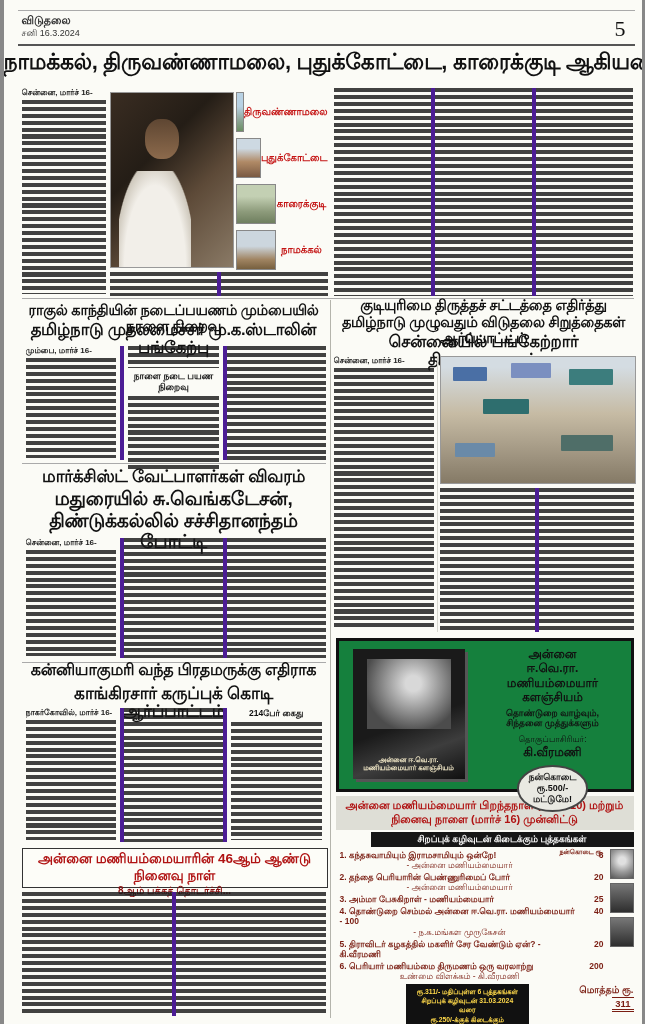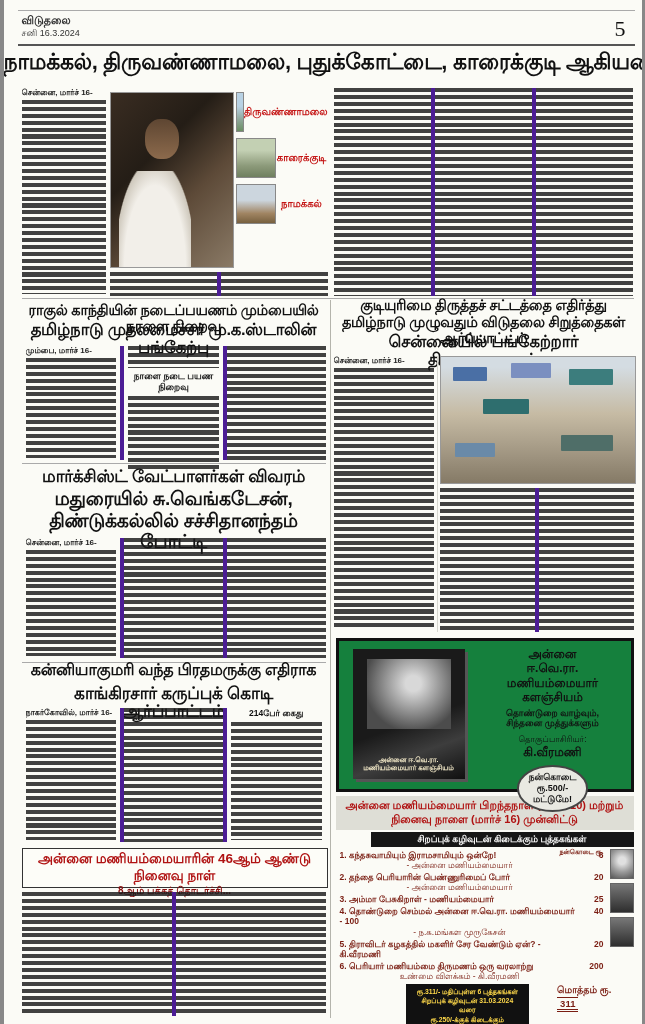--- a/index.html
+++ b/index.html
@@ -60,21 +60,21 @@
   .brow .bt{flex:1;font-weight:bold;}
   .brow .bt .ba{display:block;font-weight:normal;text-align:center;}
   .brow .bp{width:24px;text-align:right;font-weight:bold;}
   .bthumbs{position:absolute;right:0;top:2px;width:24px;}
   .bthumb{width:22px;height:28px;margin-bottom:4px;border:1px solid #666;
      background:linear-gradient(#777,#2e2e2e);}
   .bthumb.photo{background:radial-gradient(circle at 50% 38%,#e0e0e0 18%,#9c9c9c 55%,#575757);}
   #offer-row{display:flex;align-items:flex-start;margin-top:2px;}
   #offer-box{margin-left:70px;background:#111;color:#ffd94a;font-size:6.8px;font-weight:bold;
      text-align:center;line-height:1.35;padding:3px 8px;}
-  #total{margin-left:28px;color:#7a1d12;font-weight:bold;font-size:9.5px;text-align:left;}
+  #total{margin-left:28px;color:#7a1d12;font-weight:bold;font-size:9.5px;text-align:right;}
   #total .tv{display:inline-block;border-top:1px solid #7a1d12;border-bottom:3px double #7a1d12;padding:0 3px;}
   #notes{display:flex;justify-content:space-between;font-size:7.8px;font-weight:bold;margin-top:2px;padding:0 2px;}
   .vline{position:absolute;width:1px;background:#b4b4ac;}
 </style>
 </head>
 <body>
 
 <div id="page">
 
   <div class="rule thin" style="left:14px;top:10px;width:617px;height:1px;"></div>
@@ -89,20 +89,24 @@
     <div class="dl">சென்னை, மார்ச் 16-</div>
     <div class="ft" style="height:194px;"></div>
   </div>
 
   <div id="cm-photo" class="ph" style="left:106px;top:92px;width:122px;height:174px;"></div>
 
   <div id="city-strip" style="position:absolute;left:232px;top:92px;width:92px;">
       <div class="city-row">
         <div class="thumb t0"></div>
         <div class="city-label">திருவண்ணாமலை</div>
+      </div>
+      <div class="city-row">
+        <div class="thumb t1"></div>
+        <div class="city-label">புதுக்கோட்டை</div>
       </div>
       <div class="city-row">
         <div class="thumb t2"></div>
         <div class="city-label">காரைக்குடி</div>
       </div>
       <div class="city-row">
         <div class="thumb t3"></div>
         <div class="city-label">நாமக்கல்</div>
       </div>
     </div>

